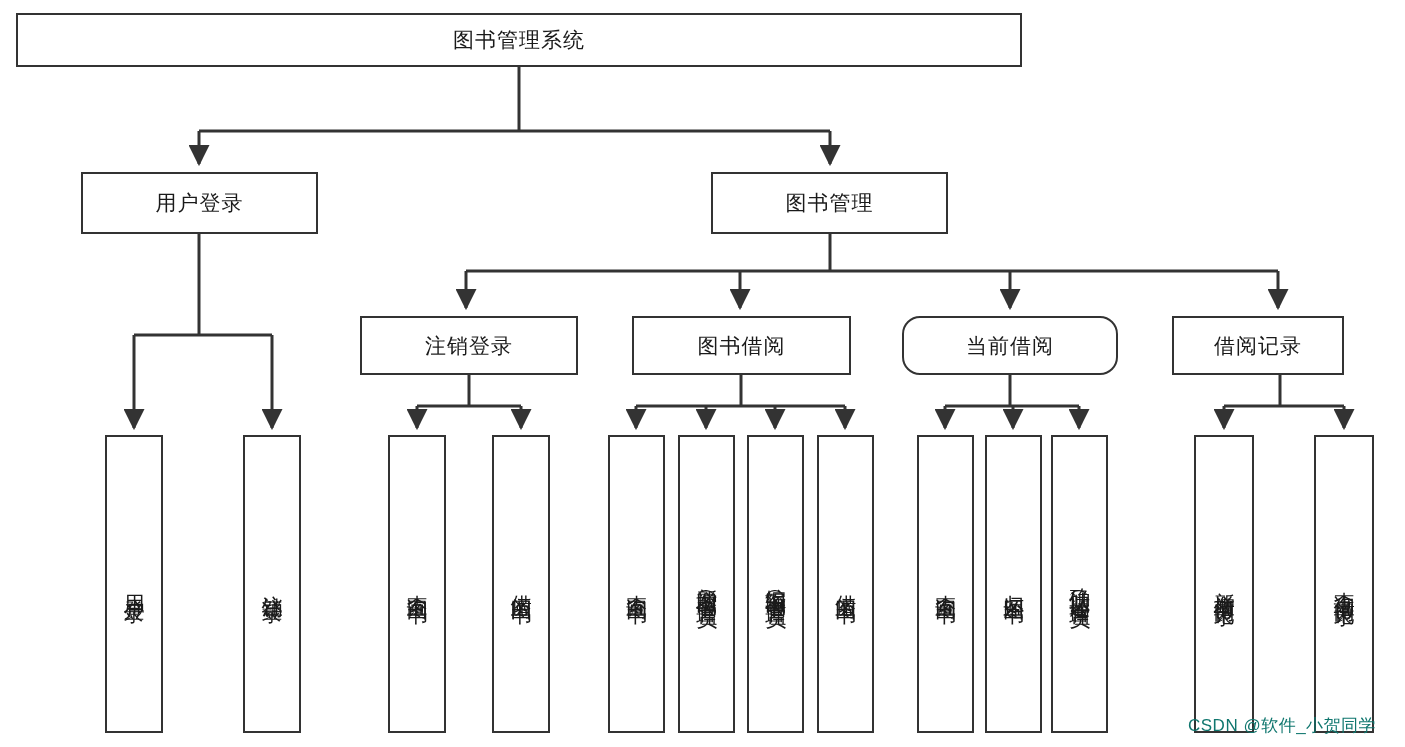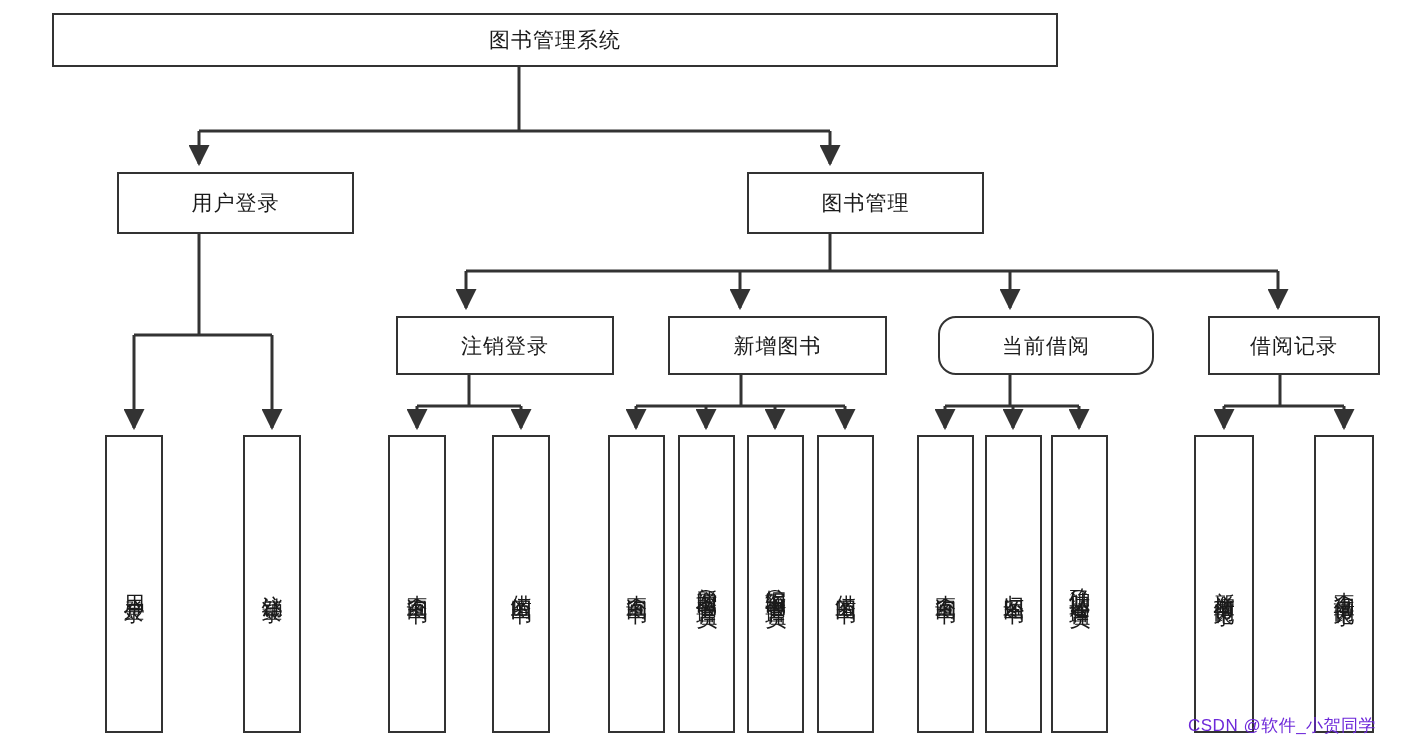--- a/index.html
+++ b/index.html
@@ -15,21 +15,20 @@
     align-items:center;
     justify-content:center;
     color:#1a1a1a;
     z-index:2;
   }
   .node.h{
     font-size:21px;
     letter-spacing:1px;
     line-height:1.2;
     text-align:center;
-    margin-left:36px;
   }
   .node.root{font-size:21px;}
   .node.v{
     writing-mode:vertical-rl;
     text-orientation:upright;
     font-size:21px;
     letter-spacing:3px;
     line-height:1.25;
     padding:6px 0;
     white-space:nowrap;
@@ -37,21 +36,21 @@
   .node.v .vtxt{
     writing-mode:vertical-rl;
     text-orientation:upright;
     display:block;
   }
   #watermark{
     position:absolute;
     left:1188px;
     top:714px;
     font-size:17px;
-    color:#6d28d9;
+    color:#0f766e;
     letter-spacing:0.5px;
     white-space:nowrap;
     z-index:5;
   }
 </style>
 </head>
 <body>
 
 <div id="diagram">
 
@@ -104,21 +103,21 @@
       <path d="M 1344 406 L 1344 428" marker-end="url(#arrow)"></path>
     </g>
   </svg>
 
   <div class="node h root" style="left:16px;top:13px;width:1006px;height:54px;">图书管理系统</div>
 
   <div class="node h" style="left:81px;top:172px;width:237px;height:62px;">用户登录</div>
   <div class="node h" style="left:711px;top:172px;width:237px;height:62px;">图书管理</div>
 
   <div class="node h" style="left:360px;top:316px;width:218px;height:59px;">注销登录</div>
-  <div class="node h" style="left:632px;top:316px;width:219px;height:59px;">新增图书</div>
+  <div class="node h" style="left:632px;top:316px;width:219px;height:59px;">图书借阅</div>
   <div class="node h" style="left:902px;top:316px;width:216px;height:59px;border-radius:18px;">当前借阅</div>
   <div class="node h" style="left:1172px;top:316px;width:172px;height:59px;">借阅记录</div>
 
   <div class="node v" style="left:105px;top:435px;width:58px;height:298px;">
     <span class="vtxt">用户登录</span>
   </div>
   <div class="node v" style="left:243px;top:435px;width:58px;height:298px;">
     <span class="vtxt">注销登录</span>
   </div>
 

